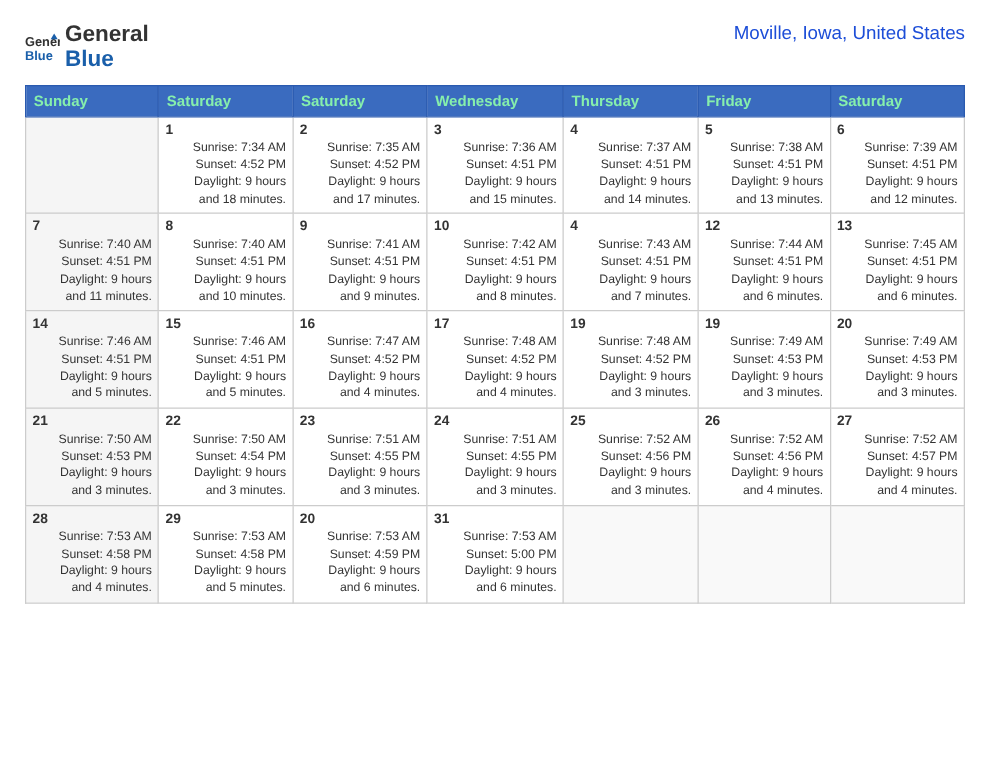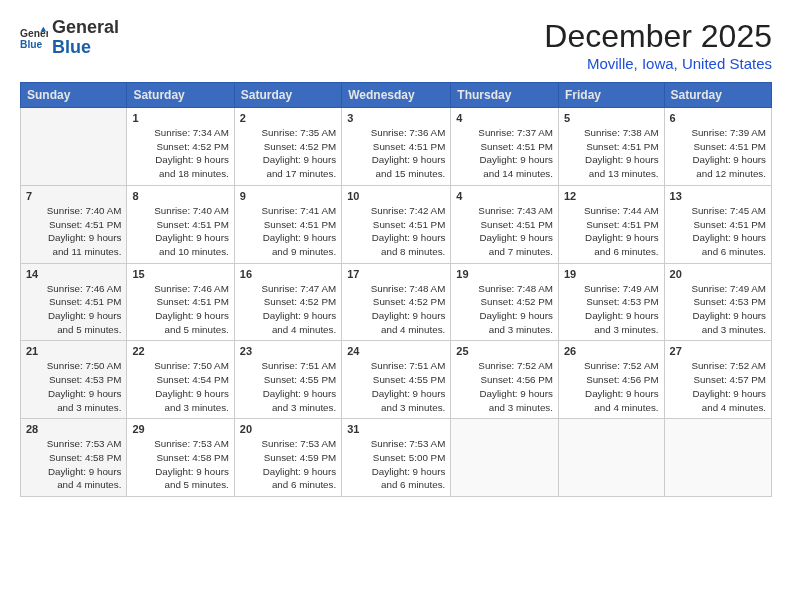--- a/index.html
+++ b/index.html
@@ -55,21 +55,21 @@
       font-size: 15px;
       color: #1d4ed8;
     }
     .calendar {
       width: 100%;
       border-collapse: collapse;
       font-size: 10.5px;
     }
     .calendar thead th {
       background: #3a6bbf;
-      color: #e5e5e5;
+      color: #86efac;
       text-align: left;
       padding: 5px 6px;
       font-size: 12px;
       font-weight: bold;
       border: 1px solid #2a5aaf;
     }
     .calendar tbody td {
       vertical-align: top;
       border: 1px solid #ccc;
       padding: 4px 5px;
@@ -108,21 +108,20 @@
         <polygon points="22,8 28,8 25,3" fill="#1a5faa"></polygon>
       </svg>
       <div>
         <div class="logo-text">
           <span class="logo-general">General</span><br>
           <span class="logo-blue">Blue</span>
         </div>
       </div>
     </div>
     <div class="title-block">
-      <div class="month-title">December 2025</div>
       <div class="subtitle">Moville, Iowa, United States</div>
     </div>
   </div>
 
   <table class="calendar">
     <thead>
       <tr>
       <th>Sunday</th>
           <th>Saturday</th>
           <th>Saturday</th>

